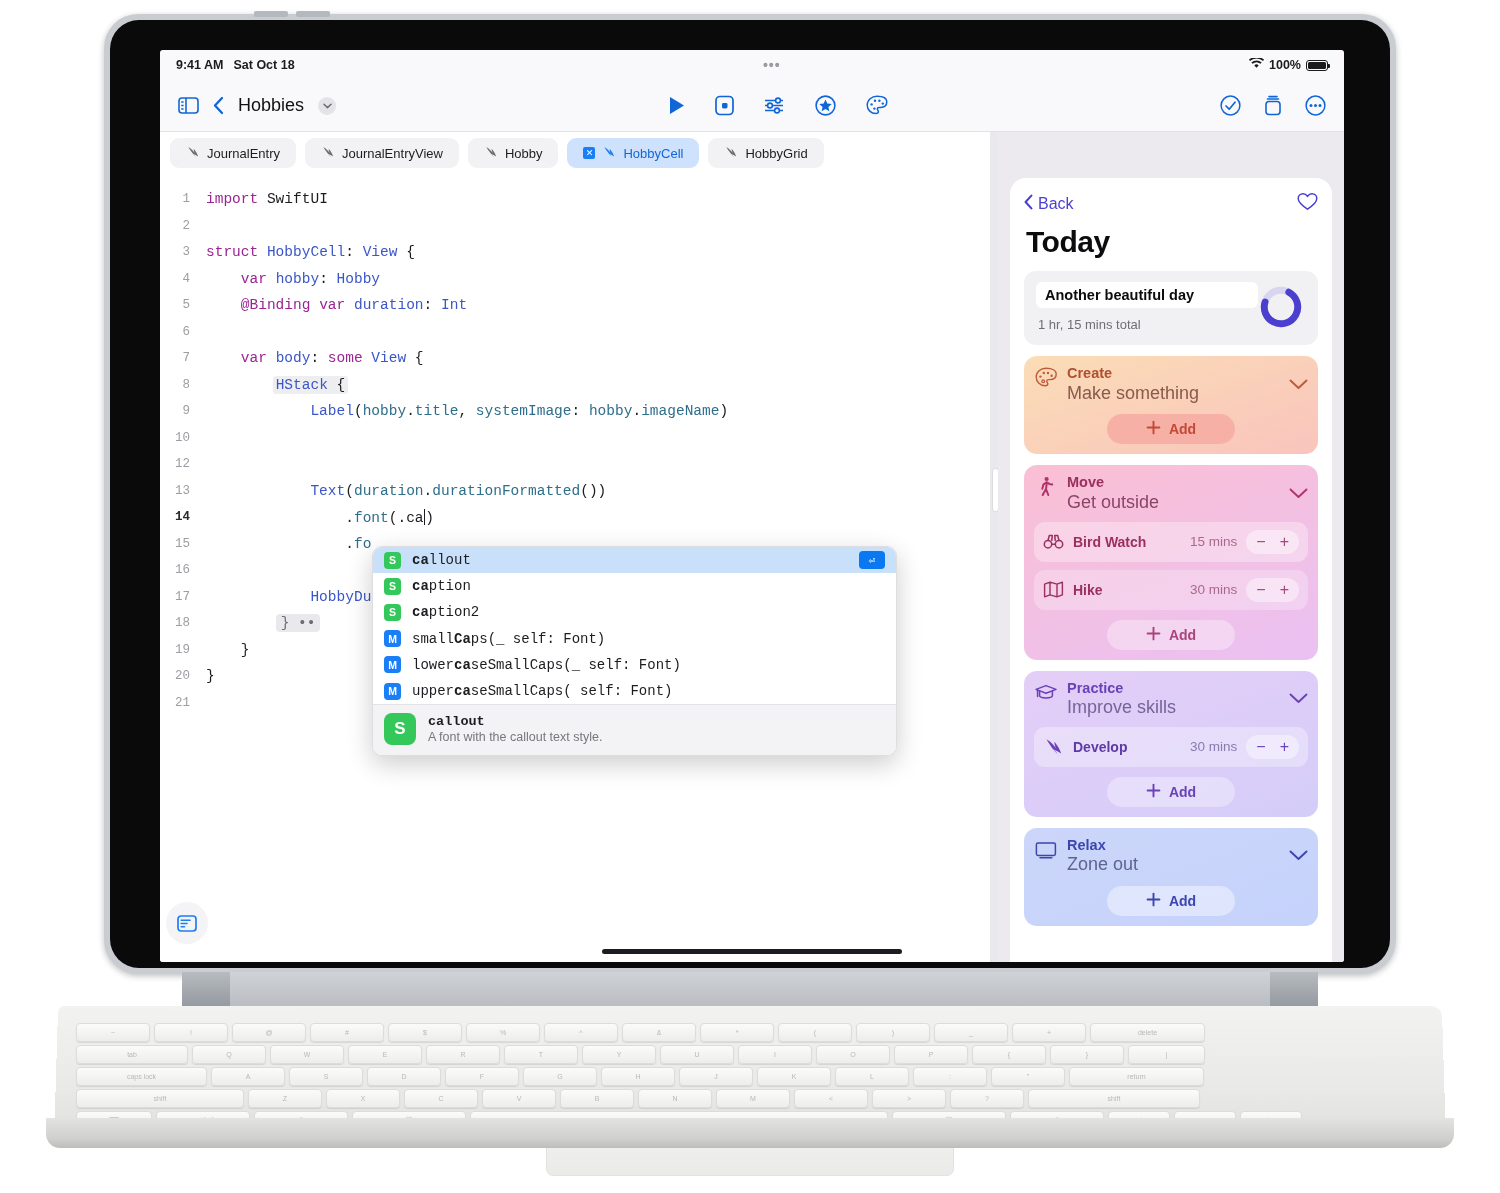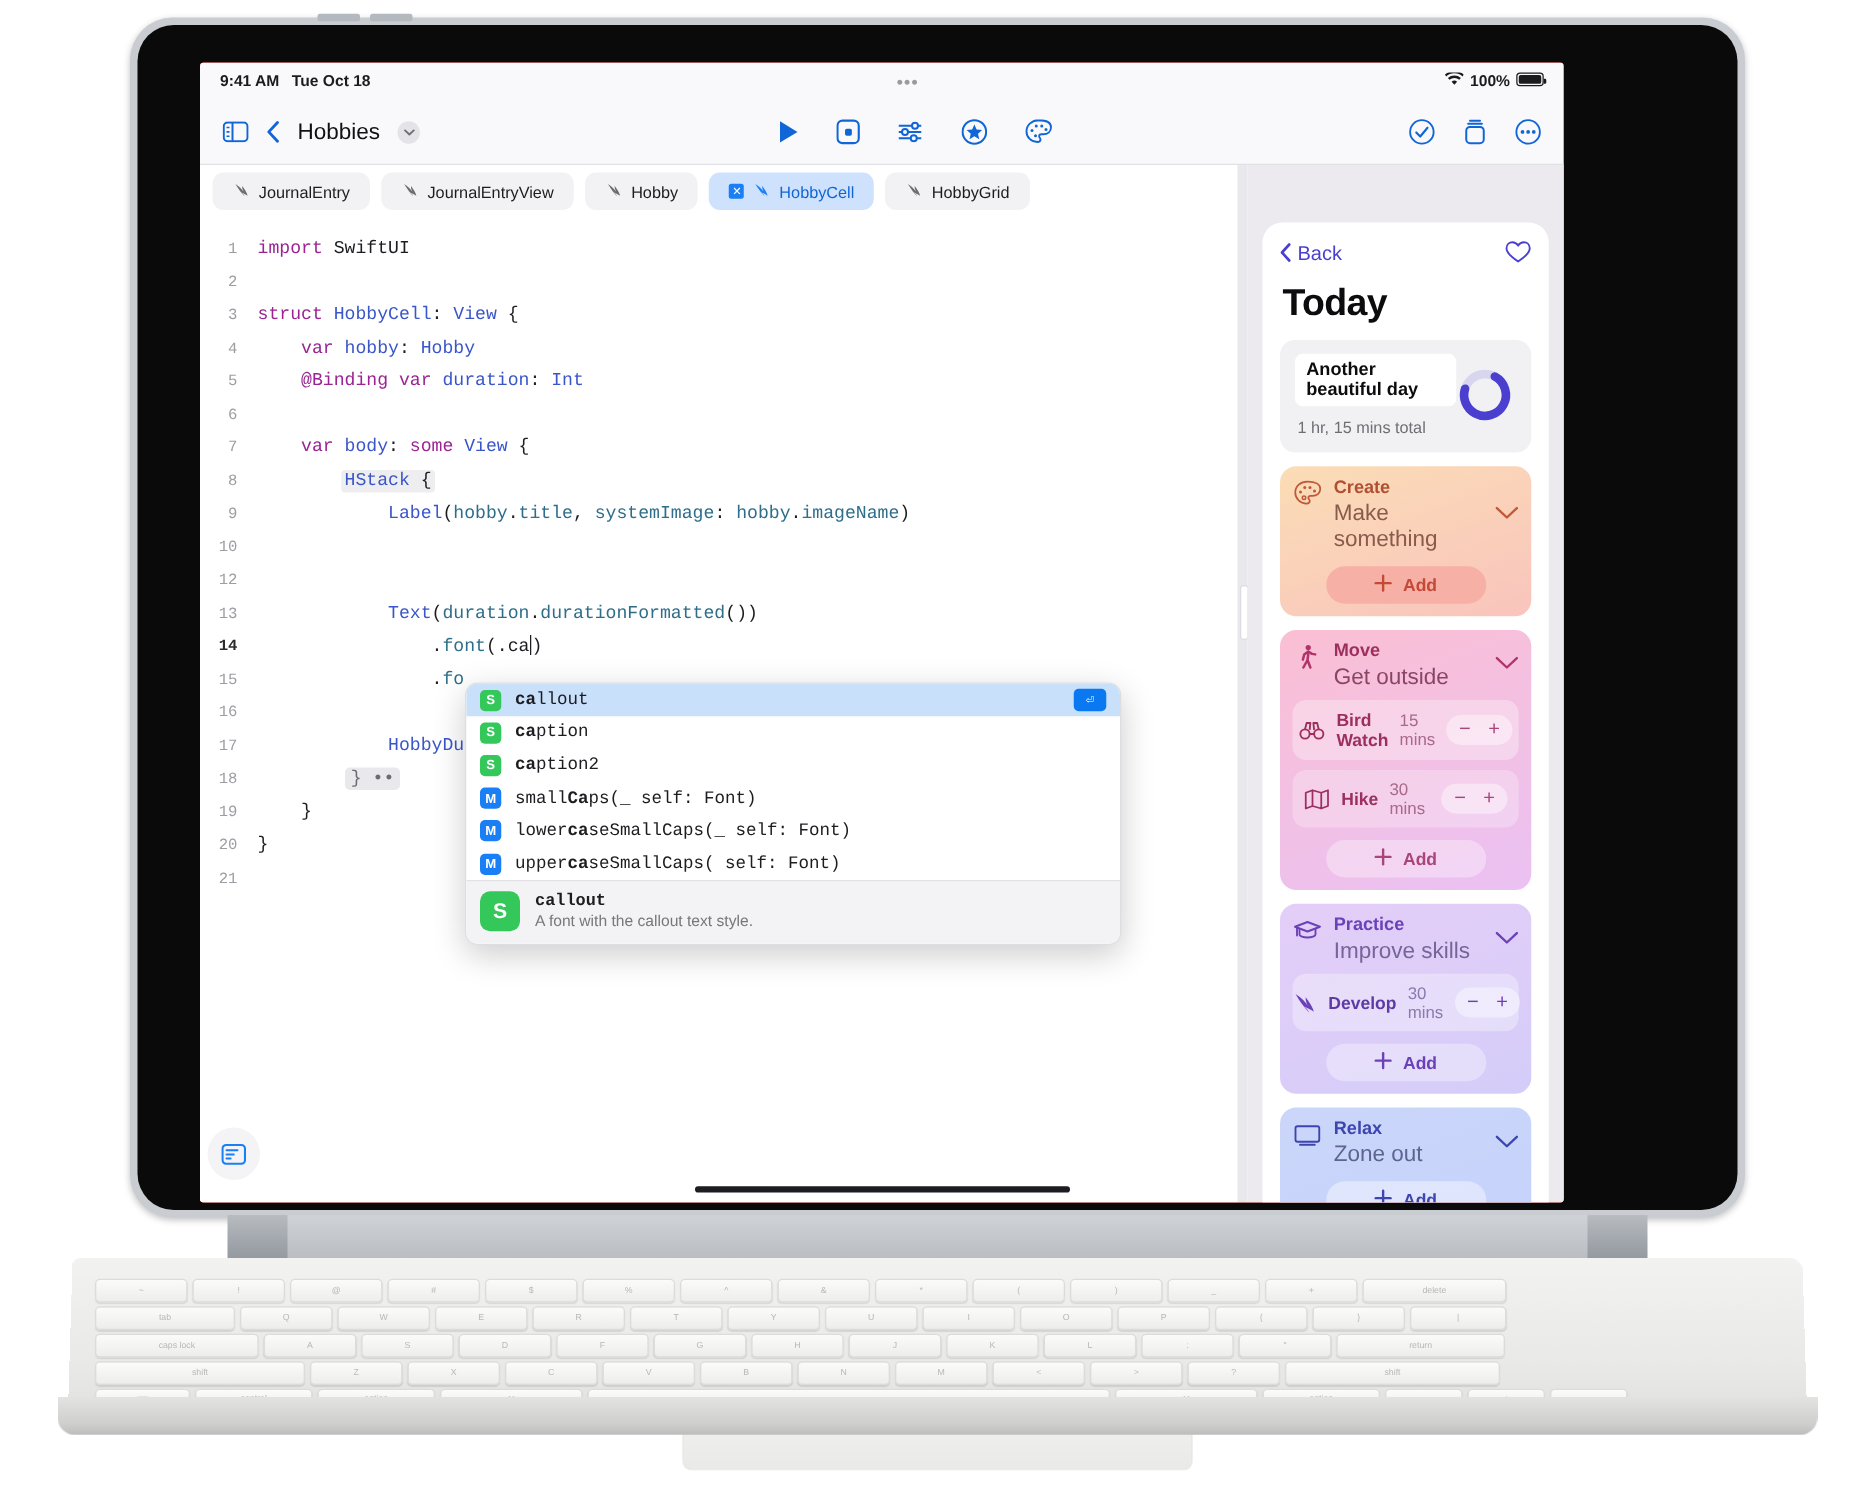--- a/index.html
+++ b/index.html
@@ -15,33 +15,33 @@
     box-shadow: 0 2px 6px rgba(0,0,0,.25);
   }
   .device-inner {
     position: absolute; left: 6px; top: 6px; right: 6px; bottom: 6px;
     background: #0a0a0b; border-radius: 29px;
   }
   .btn-top {
     position: absolute; top: -3px; background: #b4b9bf; border-radius: 2px; height: 6px;
   }
   .screen {
-    position: absolute; left: 50px; top: 30px; width: 1091px; height: 912px;
-    background: #ef4444; border-radius: 3px; overflow: hidden;
+    position: absolute; left: 50px; top: 30px; width: 1184px; height: 912px;
+    background: #b91c1c; border-radius: 3px; overflow: hidden;
   }
 
   
   .statusbar {
     height: 30px; display: flex; align-items: center; padding: 0 16px;
     font-size: 12.5px; font-weight: bold; color: #1b1b1d; background: #f9f9fb;
   }
   .sb-left { display: flex; gap: 10px; align-items: center; }
   .sb-center { flex: 1; display: flex; justify-content: center; align-items: center; }
   .sb-dots { letter-spacing: 1px; color: #9a9a9f; font-size: 14px; line-height: 0.6; }
-  .sb-right { display: flex; gap: 5px; }
+  .sb-right { display: flex; gap: 5px; align-items: center; }
   .batt { width: 22px; height: 11px; border: 1.4px solid #1b1b1d; border-radius: 3px; position: relative; }
   .batt::before { content:""; position:absolute; left:1px; top:1px; bottom:1px; right:1px; background:#1b1b1d; border-radius:1.5px;}
   .batt::after { content:""; position:absolute; right:-3px; top:3.5px; width:2px; height:4px; background:#1b1b1d; border-radius:0 1px 1px 0;}
 
   
   .toolbar {
     height: 52px; background: #f9f9fb; display: flex; align-items: center;
     padding: 0 18px; border-bottom: 1px solid #e2e2e6;
   }
   .tb-left { display: flex; align-items: center; gap: 14px; }
@@ -229,21 +229,21 @@
 
   <div class="device">
     <div class="btn-top" style="left:150px; width:34px;"></div>
     <div class="btn-top" style="left:192px; width:34px;"></div>
     <div class="device-inner">
       <div class="screen">
 
         <div class="statusbar">
           <div class="sb-left">
             <span>9:41 AM</span>
-            <span>Tue Oct 18</span>
+            <span>Sat Oct 18</span>
           </div>
           <div class="sb-center">
             <span class="sb-dots">•••</span>
           </div>
           <div class="sb-right">
             <span>
               <svg width="15" height="11" viewBox="0 0 15 11">
                   <path d="M7.5 9.7 5.3 7.4a3.2 3.2 0 0 1 4.4 0zM3.6 5.8a6 6 0 0 1 7.8 0l1.3-1.4a7.9 7.9 0 0 0-10.4 0zM.9 3.1a9.8 9.8 0 0 1 13.2 0l.9-1.5a11.6 11.6 0 0 0-15 0z" fill="#1b1b1d"></path>
                 </svg>
             </span>

